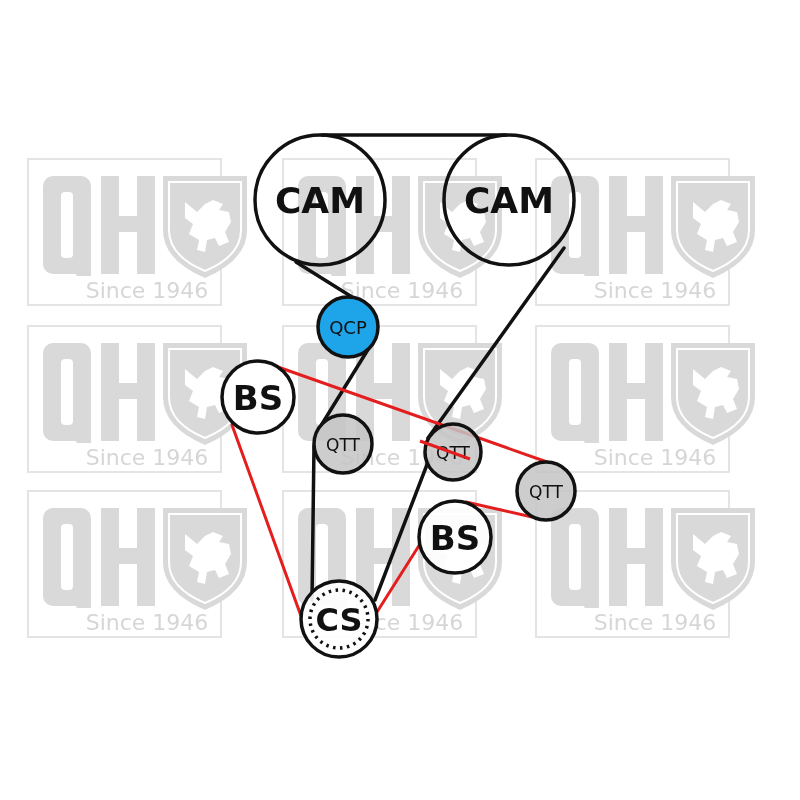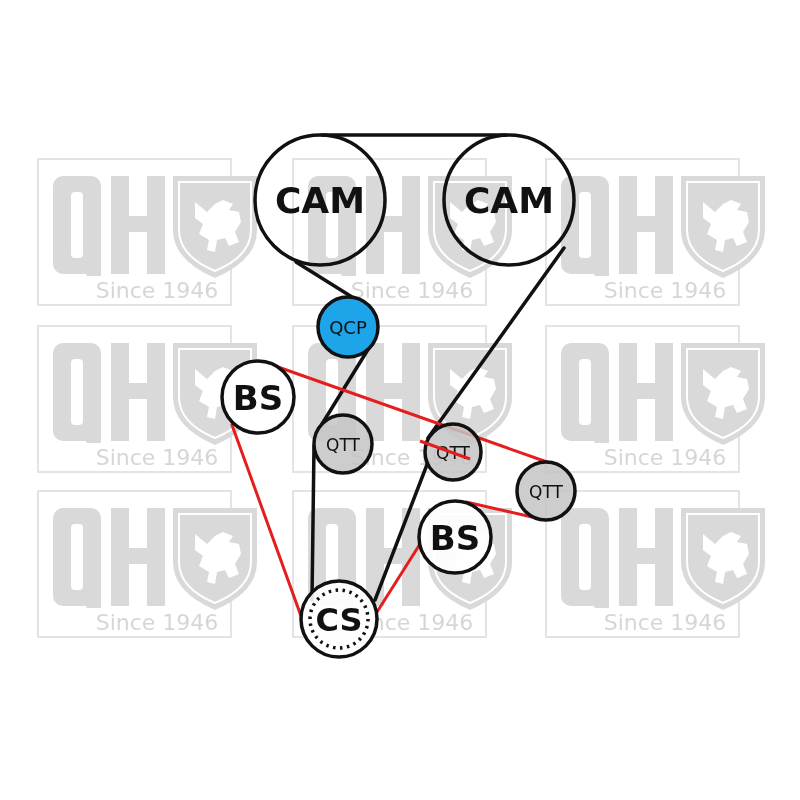--- a/index.html
+++ b/index.html
@@ -1,18 +1,18 @@
 <!DOCTYPE html>
 <html><head>
 <meta charset="utf-8">
 <style>
   html, body { margin: 0; padding: 0; background: #ffffff; }
   body { width: 800px; height: 800px; position: relative; overflow: hidden; font-family: "DejaVu Sans", sans-serif; }
   #stage { position: absolute; left: 0; top: 0; width: 800px; height: 800px; }
-  .tile { position: absolute; width: 195px; height: 148px; box-sizing: border-box; border: 2px solid #e4e4e4; margin-left: 10px; }
+  .tile { position: absolute; width: 195px; height: 148px; box-sizing: border-box; border: 2px solid #e4e4e4; }
   .tile svg { position: absolute; left: 0; top: 0; }
   .wm-text { font-family: "DejaVu Sans", sans-serif; font-size: 22px; fill: #d6d6d6; }
   .pulley-label { font-family: "DejaVu Sans", sans-serif; font-weight: bold; fill: #111; }
   .small-label { font-family: "DejaVu Sans", sans-serif; fill: #111; }
 </style>
 </head>
 <body>
 
 <div id="stage">
 

